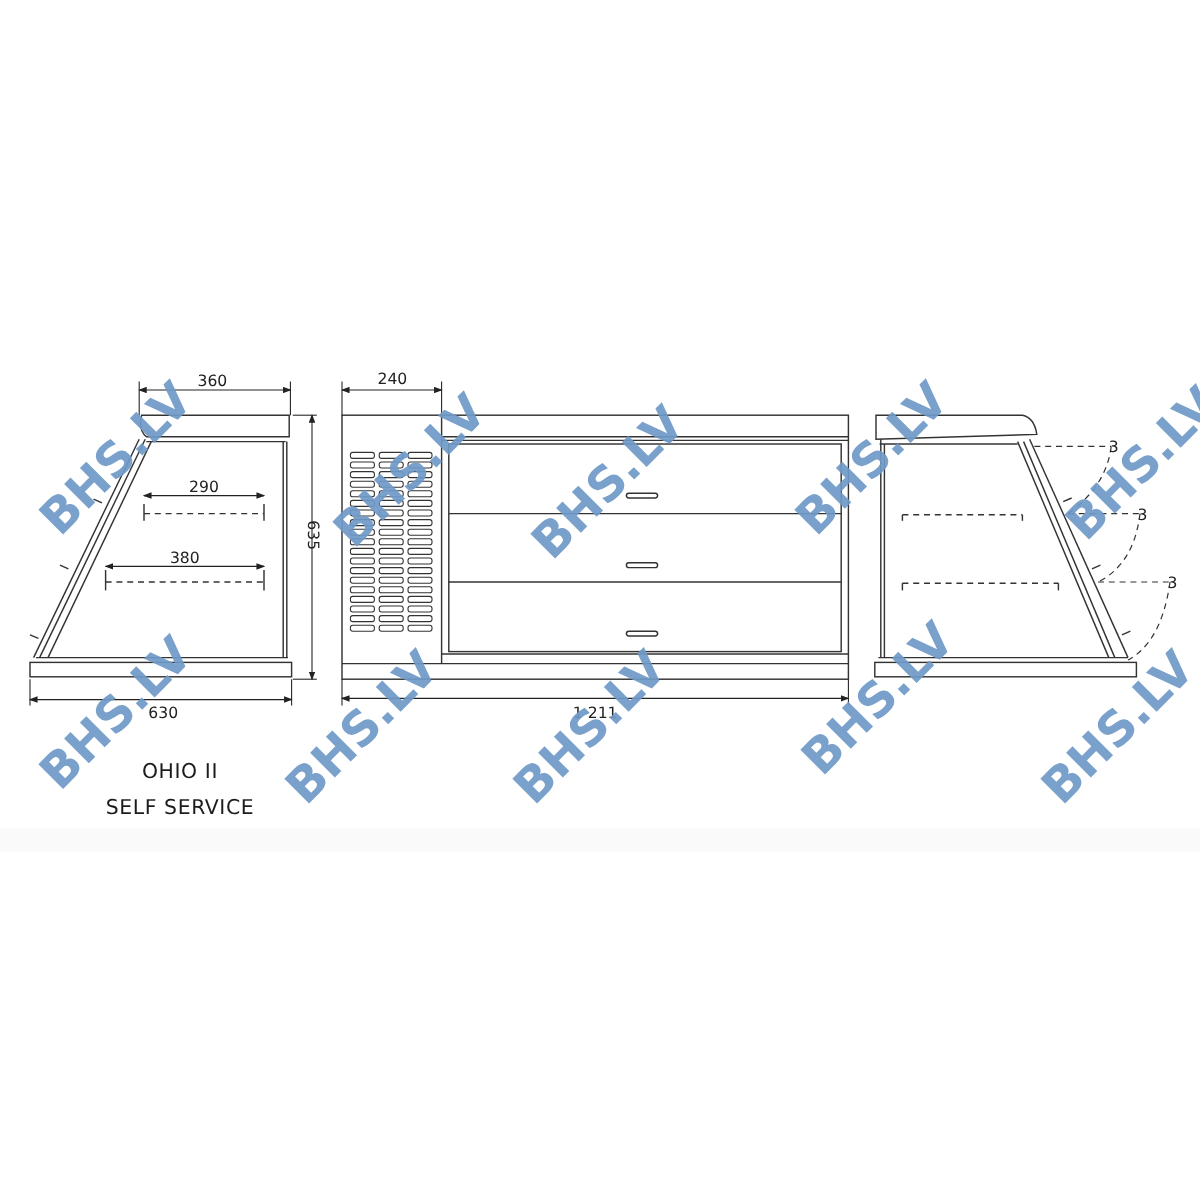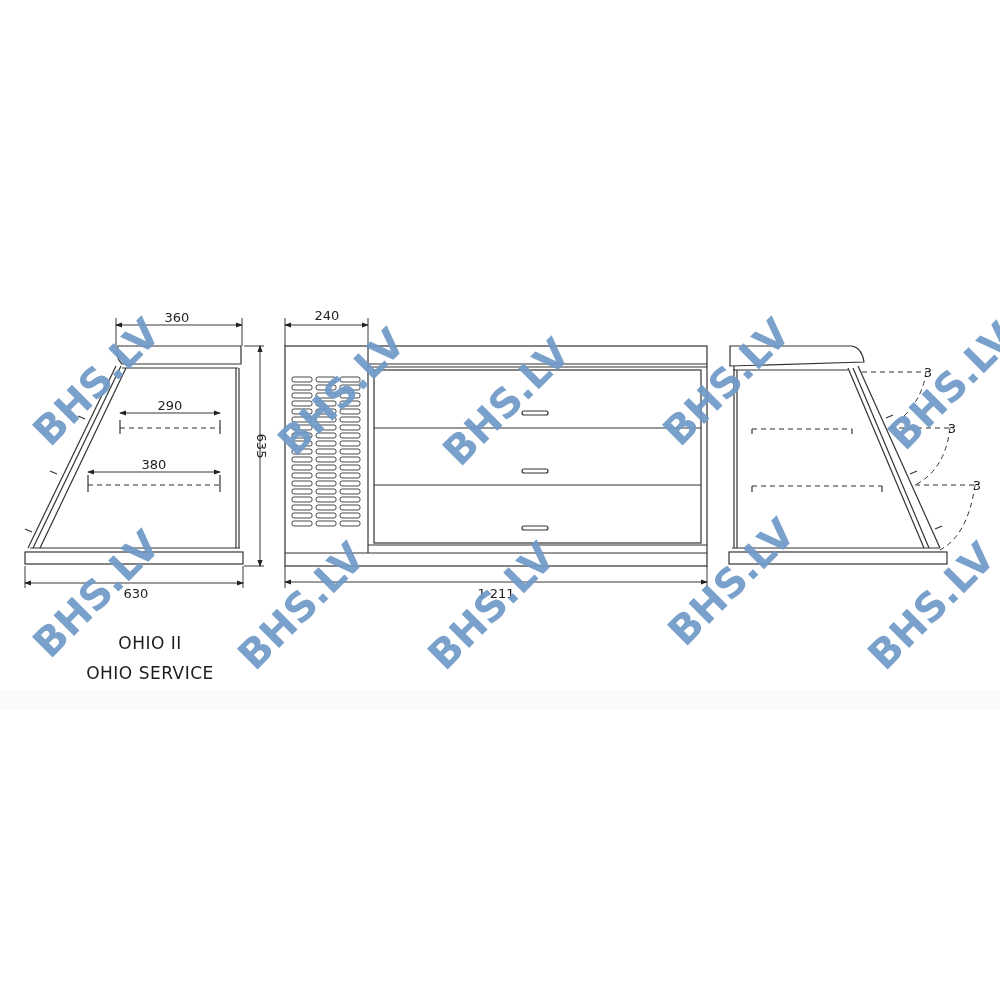--- a/index.html
+++ b/index.html
@@ -196,14 +196,14 @@
     <text class="wm" transform="translate(255,672) rotate(-45)">BHS.LV</text>
     <text class="wm" transform="translate(445,672) rotate(-45)">BHS.LV</text>
     <text class="wm" transform="translate(685,648) rotate(-45)">BHS.LV</text>
     <text class="wm" transform="translate(885,672) rotate(-45)">BHS.LV</text>
   </g>
 </svg>
 </div>
 
 <div class="title">
   <div>OHIO II</div>
-  <div>OHIO SERVICE</div>
+  <div>SELF SERVICE</div>
 </div>
 
 </body></html>

